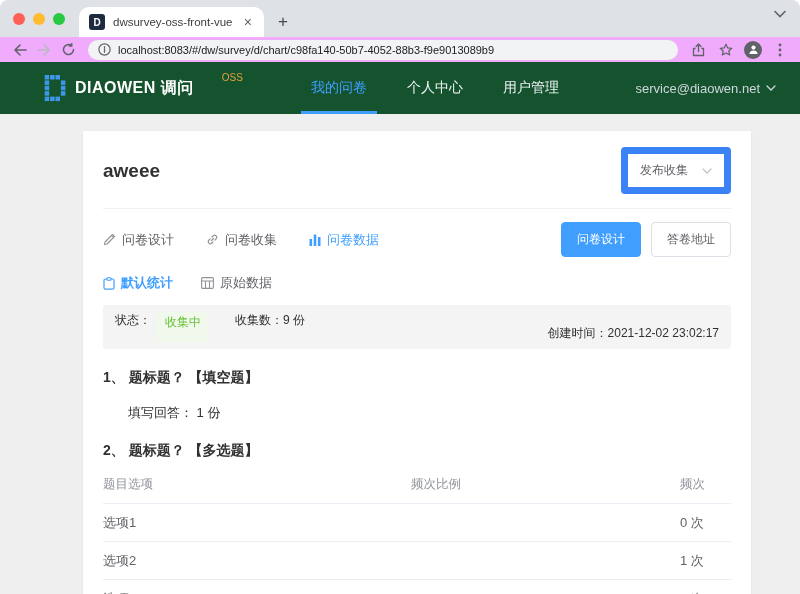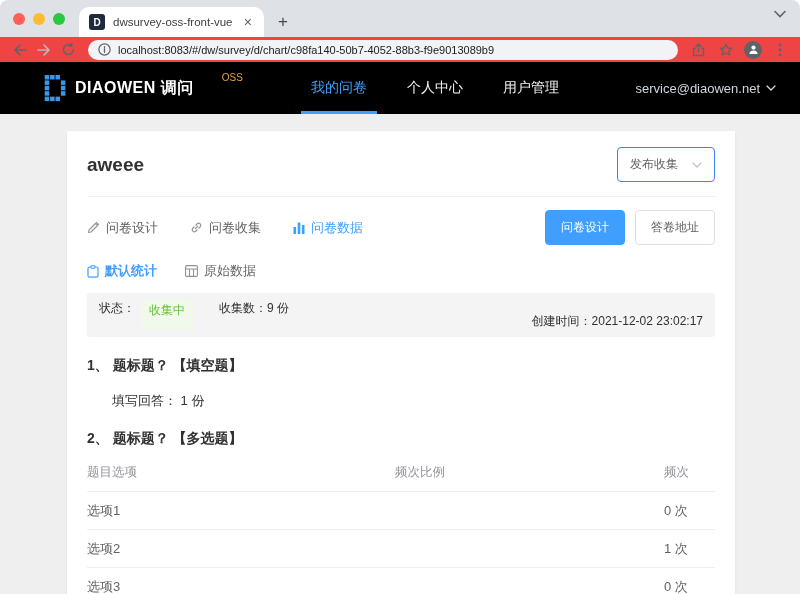--- a/index.html
+++ b/index.html
@@ -12,46 +12,46 @@
   .traffic { display:flex; gap:8px; align-items:center; padding:0 14px 0 13px; height:100%; }
   .dot { width:12px; height:12px; border-radius:50%; }
   .dot.red{background:#ff5f57}.dot.yellow{background:#febc2e}.dot.green{background:#28c840}
   .tab { width:185px; height:30px; background:#fff; border-radius:10px 10px 0 0; display:flex; align-items:center; padding:0 8px 0 10px; gap:8px; }
   .favicon { width:16px; height:16px; background:#1e2a3e; border-radius:3px; color:#fff; font-size:10px; font-weight:bold; display:flex; align-items:center; justify-content:center; flex:0 0 16px; }
   .tab-title { font-size:11.5px; color:#3c4043; white-space:nowrap; overflow:hidden; flex:1; }
   .tab-close { color:#5f6368; font-size:14px; line-height:1; padding:2px 4px; border-radius:50%; }
   .newtab { width:26px; height:26px; margin:0 0 2px 6px; display:flex; align-items:center; justify-content:center; color:#45494e; font-size:17px; border-radius:50%; }
   .win-chevron { position:absolute; right:14px; top:10px; color:#5f6368; }
 
-  .toolbar { height:25px; background:#ef4444; display:flex; align-items:center; padding:0 10px; gap:4px; }
+  .toolbar { height:25px; background:#f0abfc; display:flex; align-items:center; padding:0 10px; gap:4px; }
   .nav-ic { width:20px; height:20px; display:flex; align-items:center; justify-content:center; color:#5f6368; }
   .nav-ic.dim { color:#b6b9be; }
   .urlbox { flex:1; height:20px; background:#f1f3f4; border-radius:10px; display:flex; align-items:center; padding:0 10px; gap:7px; margin:0 6px; }
   .url-text { font-size:11px; color:#202124; white-space:nowrap; overflow:hidden; }
   .right-ics { display:flex; align-items:center; gap:8px; }
   .avatar-ic { width:18px; height:18px; border-radius:50%; background:#5f6368; display:flex; align-items:center; justify-content:center; }
 
   
-  .navbar { height:52px; background:#000000; display:flex; align-items:stretch; padding:0 24px 0 44px; color:#fff; }
+  .navbar { height:52px; background:#14532d; display:flex; align-items:stretch; padding:0 24px 0 44px; color:#fff; }
   .brand { display:flex; align-items:center; gap:8px; margin-right:48px; }
   .brand-name { font-size:16px; font-weight:bold; color:#fff; letter-spacing:.5px; }
   .brand-badge { font-size:10px; color:#e6a23c; align-self:flex-start; margin-top:10px; margin-left:20px; }
   .menu { display:flex; align-items:stretch; }
   .menu-item { display:flex; align-items:center; padding:0 20px; font-size:14px; color:#f0f3f7; cursor:pointer; position:relative; }
   .menu-item.active { color:#409EFF; }
   .menu-item.active::after { content:""; position:absolute; left:10px; right:10px; bottom:0; height:3px; background:#409EFF; }
   .nav-right { margin-left:auto; display:flex; align-items:center; gap:6px; font-size:13px; color:#cfd6de; }
 
   
-  .page { flex:1; background:#efefef; padding:17px 0 0 0; overflow:hidden; }
+  .page { flex:1; background:#efefef; padding:17px 0 0 16px; overflow:hidden; }
   .card { width:668px; margin:0 auto 0 67px; background:#fff; box-shadow:0 1px 3px rgba(0,0,0,.06); padding:0 20px; min-height:470px; }
 
   .title-row { display:flex; align-items:center; justify-content:space-between; padding:16px 0 14px 0; border-bottom:1px solid #f0f0f0; }
   .survey-title { font-size:19px; font-weight:bold; color:#303133; }
-  .dropdown-btn { display:flex; align-items:center; gap:14px; border:1px solid #3b82f6; border-radius:4px; background:#fff; padding:8px 12px; font-size:12px; color:#606266; cursor:pointer; }
+  .dropdown-btn { display:flex; align-items:center; gap:14px; border:7px solid #3b82f6; border-radius:4px; background:#fff; padding:8px 12px; font-size:12px; color:#606266; cursor:pointer; }
 
   .tabs-row { display:flex; align-items:center; padding:13px 0; }
   .ftab { display:flex; align-items:center; gap:6px; font-size:13px; color:#606266; margin-right:32px; cursor:pointer; }
   .ftab.active { color:#409EFF; }
   .ftab svg { flex:0 0 auto; }
   .actions { margin-left:auto; display:flex; gap:10px; }
   .btn { font-size:12px; padding:8px 15px; border-radius:4px; cursor:pointer; border:1px solid #dcdfe6; background:#fff; color:#606266; }
   .btn.primary { background:#409EFF; border-color:#409EFF; color:#fff; }
 
   .subtabs-row { display:flex; align-items:center; padding:4px 0 13px 0; }

